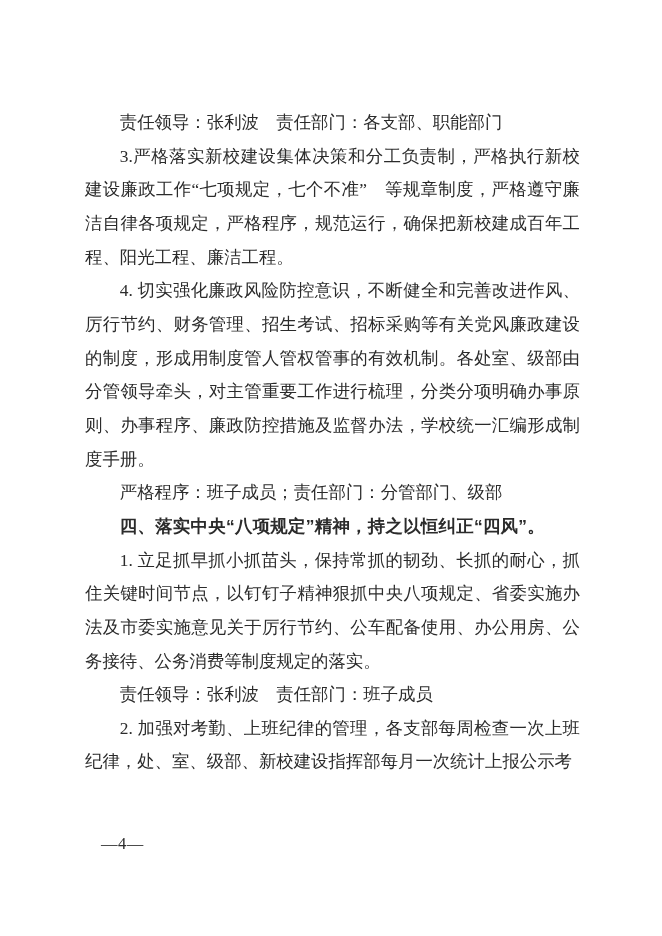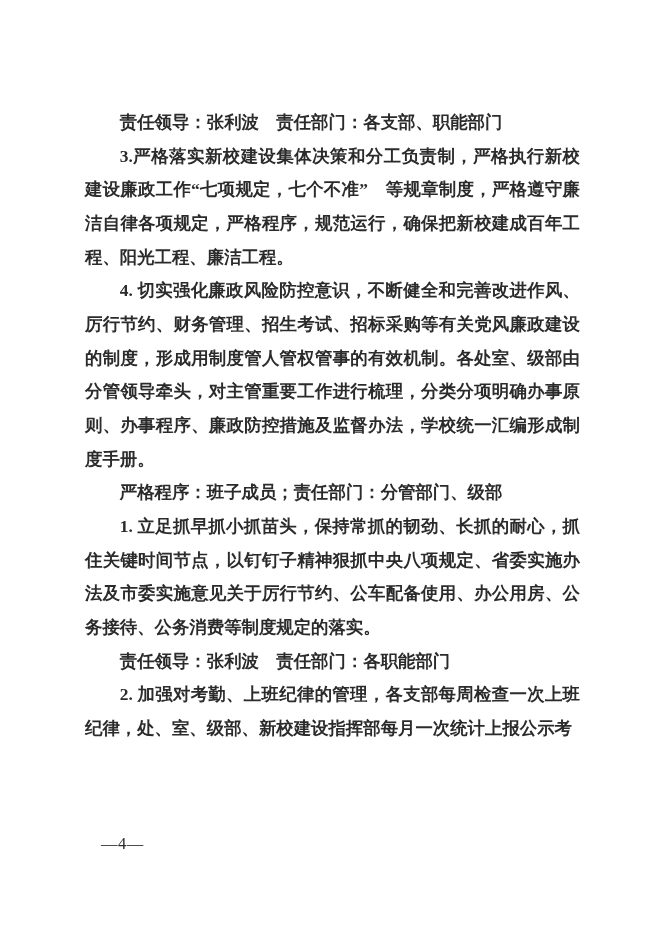--- a/index.html
+++ b/index.html
@@ -26,21 +26,20 @@
     color: var(--text-color);
   }
   .para {
     font-size: 17.4px;
     line-height: 33.65px;
     text-align: justify;
     text-justify: inter-character;
     text-indent: 2em;
     font-family: "Liberation Serif", "DejaVu Serif", serif;
     color: var(--text-color);
-    font-weight: bold;
   }
   .para.heading {
     font-weight: bold;
     font-family: "Liberation Sans", "DejaVu Sans", sans-serif;
     letter-spacing: 0.3px;
   }
   .para.responsibility {
     text-align: left;
   }
   .page-number {
@@ -56,18 +55,19 @@
 </style>
 </head>
 <body>
 
 <div class="page">
   <main class="content">
       <p class="para responsibility">责任领导：张利波　责任部门：各支部、职能部门</p>
       <p class="para body">3.严格落实新校建设集体决策和分工负责制，严格执行新校建设廉政工作“七项规定，七个不准”　等规章制度，严格遵守廉洁自律各项规定，严格程序，规范运行，确保把新校建成百年工程、阳光工程、廉洁工程。</p>
       <p class="para body">4. 切实强化廉政风险防控意识，不断健全和完善改进作风、厉行节约、财务管理、招生考试、招标采购等有关党风廉政建设的制度，形成用制度管人管权管事的有效机制。各处室、级部由分管领导牵头，对主管重要工作进行梳理，分类分项明确办事原则、办事程序、廉政防控措施及监督办法，学校统一汇编形成制度手册。</p>
       <p class="para responsibility">严格程序：班子成员；责任部门：分管部门、级部</p>
+      <p class="para heading">四、落实中央“八项规定”精神，持之以恒纠正“四风”。</p>
       <p class="para body">1. 立足抓早抓小抓苗头，保持常抓的韧劲、长抓的耐心，抓住关键时间节点，以钉钉子精神狠抓中央八项规定、省委实施办法及市委实施意见关于厉行节约、公车配备使用、办公用房、公务接待、公务消费等制度规定的落实。</p>
-      <p class="para responsibility">责任领导：张利波　责任部门：各职能部门</p>
+      <p class="para responsibility">责任领导：张利波　责任部门：班子成员</p>
       <p class="para body">2. 加强对考勤、上班纪律的管理，各支部每周检查一次上班纪律，处、室、级部、新校建设指挥部每月一次统计上报公示考</p>
     </main>
   <div class="page-number">—4—</div>
 </div>
 
 </body></html>

